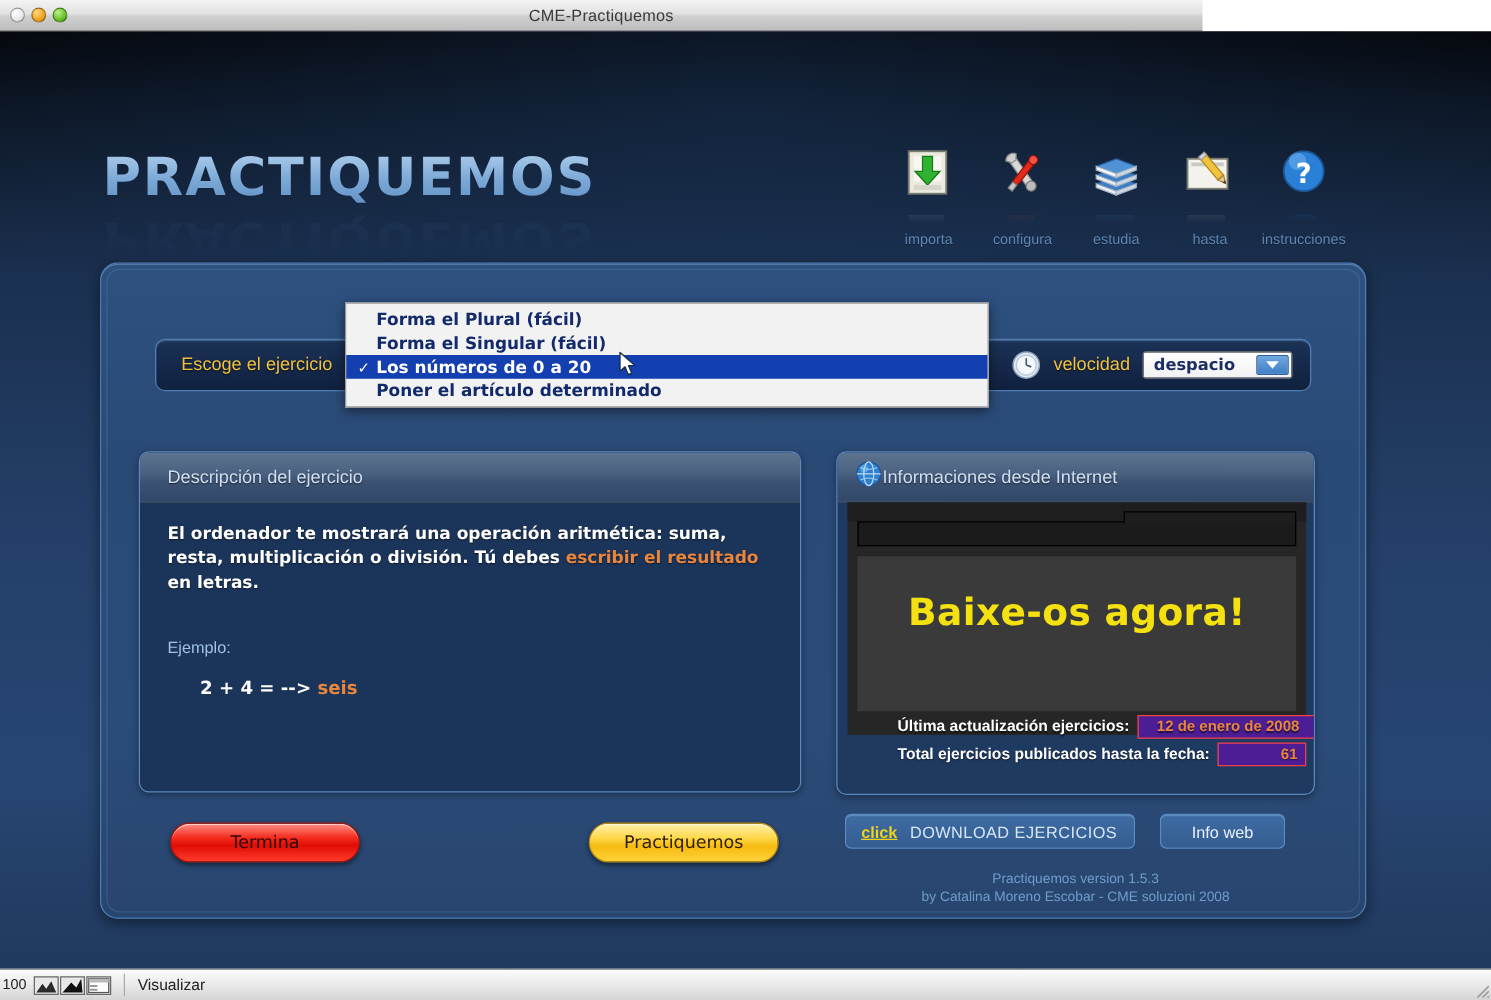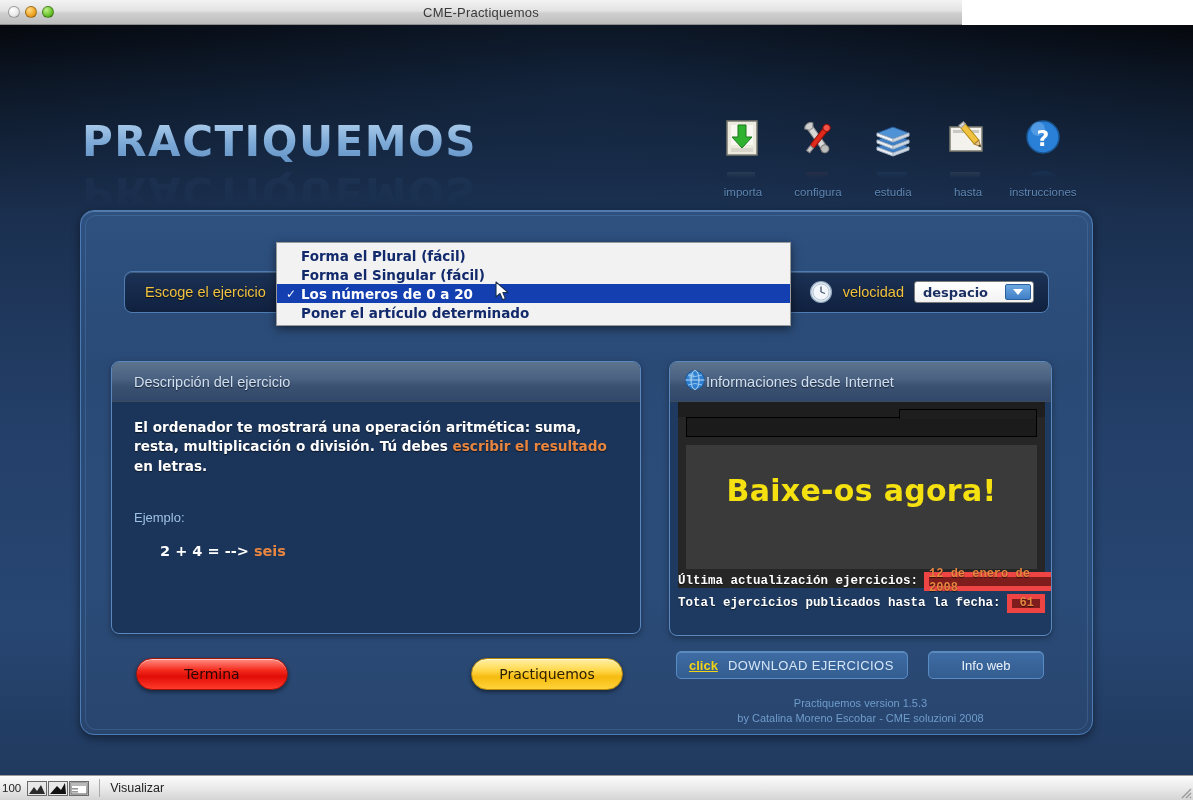--- a/index.html
+++ b/index.html
@@ -177,26 +177,26 @@
     display: flex; align-items: flex-start; justify-content: center; padding-top: 28px;
   }
   .wv-headline {
     font-size: 30px; font-weight: bold; color: #f5e010;
     font-family: "DejaVu Sans", sans-serif; letter-spacing: .3px;
   }
   .info-rows { position: absolute; left: 8px; top: 208px; width: 367px; color: #e8853f; }
   .irow {
     display: flex; align-items: center; height: 22px;
     font-size: 12.5px; color: #ffffff; font-weight: bold;
-    font-family: Liberation Mono, monospace; text-shadow: 0 1px 1px rgba(0,0,0,.6);
+    font-family: Liberation Sans, sans-serif; text-shadow: 0 1px 1px rgba(0,0,0,.6); padding-left: 40px;
   }
   .irow .ilabel { white-space: nowrap; }
   .ifield {
-    margin-left: 6px; flex: 1; height: 19px; background: #7f1d1d;
-    border: 5px solid #ef4444; display: flex; align-items: center;
+    margin-left: 6px; flex: 1; height: 19px; background: #4c1d95;
+    border: 1px solid #ef4444; display: flex; align-items: center;
     justify-content: flex-end; padding-right: 6px;
     color: #e8853f; font-weight: bold; font-size: 12px;
   }
   .ifield.wide { flex: 0 0 152px; justify-content: center; }
 
   
   .btn-pill {
     position: absolute; width: 152px; height: 32px; border-radius: 16px;
     display: flex; align-items: center; justify-content: center;
     font-size: 14px; color: #2a1a08; cursor: pointer;
@@ -219,21 +219,21 @@
     background: linear-gradient(180deg, #3e6ca4 0%, #345d90 100%);
     border: 1px solid #5a8cc4; display: flex; align-items: center;
     box-shadow: inset 0 1px 0 rgba(170,210,245,.3); cursor: pointer;
   }
   .dl-click {
     margin-left: 12px; font-size: 13px; font-weight: bold; color: #f0d217;
     text-decoration: underline;
   }
   .dl-text { margin-left: 10px; font-size: 13px; color: #d6e6f7; letter-spacing: .4px; }
   .infoweb-btn {
-    width: 116px; height: 28px; border-radius: 5px;
+    width: 100px; height: 28px; border-radius: 5px;
     background: linear-gradient(180deg, #3e6ca4 0%, #345d90 100%);
     border: 1px solid #5a8cc4; display: flex; align-items: center; justify-content: center;
     font-size: 13px; color: #eaf2fb; cursor: pointer;
     box-shadow: inset 0 1px 0 rgba(170,210,245,.3);
   }
   .footer {
     position: absolute; left: 588px; top: 485px; width: 383px; text-align: center;
     font-size: 11px; color: #6f9ccb; line-height: 1.35;
   }
 

